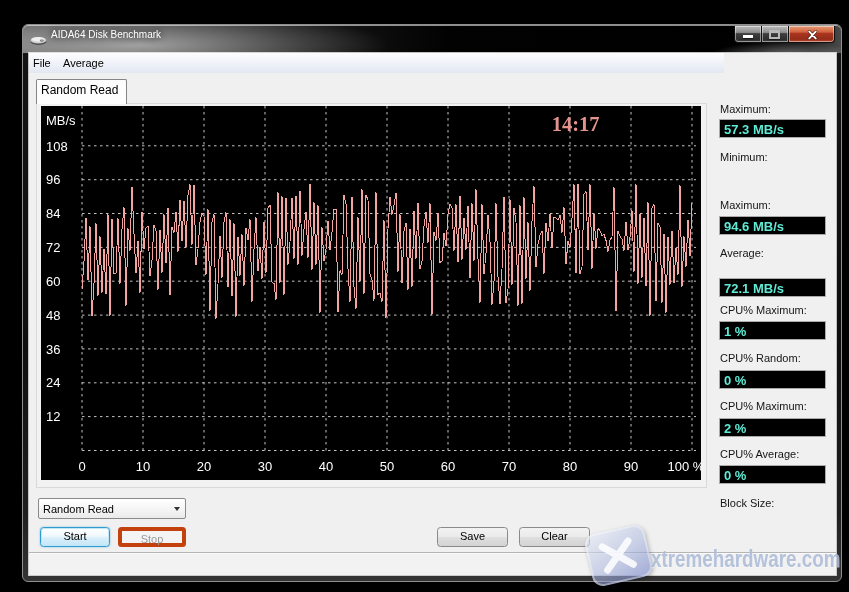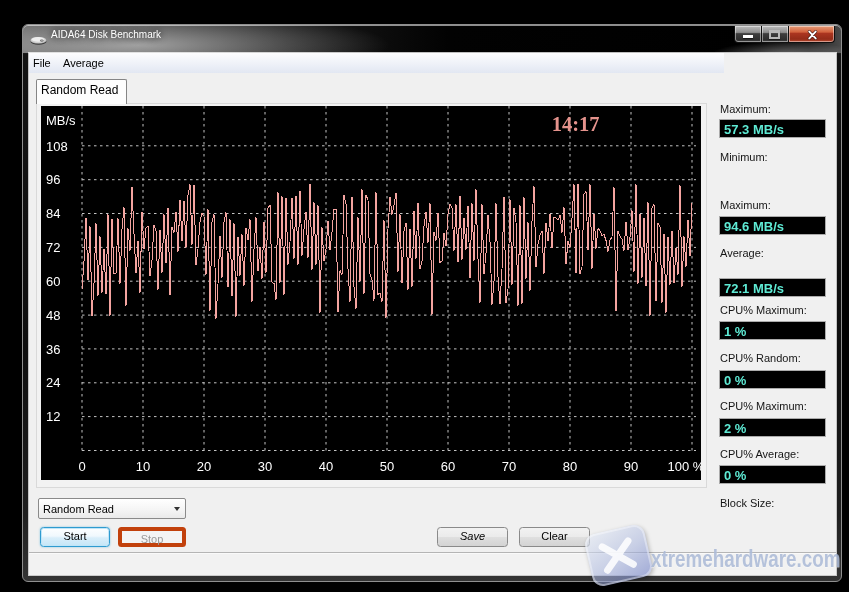--- a/index.html
+++ b/index.html
@@ -33,21 +33,21 @@
 .pbox span{position:absolute;left:4px;top:2px;font-size:13px;font-weight:bold;color:#5eead4;white-space:nowrap;}
 .dd{position:absolute;top:445px;height:21px;border:1px solid #8a8a8a;border-radius:2px;background:linear-gradient(#ffffff,#f4f4f4 60%,#eaeaea);color:#000;}
 .dd .t{position:absolute;left:6px;top:4px;white-space:nowrap;}
 .dd .a{position:absolute;right:5px;top:8px;width:0;height:0;border-left:3.5px solid transparent;border-right:3.5px solid transparent;border-top:4px solid #333;}
 #dd1{left:9px;width:148px;}
 #dd2{left:164px;width:308px;}
 .btn{position:absolute;top:474px;width:71px;height:20px;border:1px solid #8a8a8a;border-radius:3.5px;
  background:linear-gradient(#f2f2f2,#ebebeb 48%,#dfdfdf 52%,#d3d3d3);color:#000;text-align:center;line-height:17.5px;}
 #btn-start{left:11px;width:70px;border:1px solid #2f9bd0;box-shadow:inset 0 0 0 1px #bfe5f8,0 0 2px rgba(60,170,220,.65);background:linear-gradient(#fdfeff,#f0f8fd 45%,#d9eefa 55%,#c4e6f7);}
 #btn-stop{left:89px;width:68px;border:4px solid #c2410c;background:#f4f4f4;color:#9a9a9a;}
-#btn-save{left:408px;font-style:italic;}
+#btn-save{left:408px;}
 #btn-clear{left:490px;}
 #statline{position:absolute;left:0;top:499px;width:807px;height:23px;border-top:1px solid #b5b5b5;box-shadow:inset 0 1px 0 #fafafa;background:#f2f2f2;}
 #wm{position:absolute;left:582px;top:525px;width:289px;height:67px;z-index:50;}
 #wmtile{position:absolute;left:6px;top:4px;width:61px;height:53px;border-radius:11px;
  background:linear-gradient(155deg,rgba(221,228,242,.6) 8%,rgba(172,184,222,.58) 52%,rgba(128,142,203,.66) 92%);
  transform:rotate(-13deg);box-shadow:1px 2px 4px rgba(0,0,0,.25),inset 0 0 0 2px rgba(255,255,255,.38);}
 #wmtext{position:absolute;left:69px;top:19.5px;font-size:24px;font-weight:bold;color:rgba(164,180,211,.8);white-space:nowrap;
  transform:scaleX(.785);transform-origin:0 0;text-shadow:0 1px 1px rgba(255,255,255,.4);}
 </style></head>
 <body>

